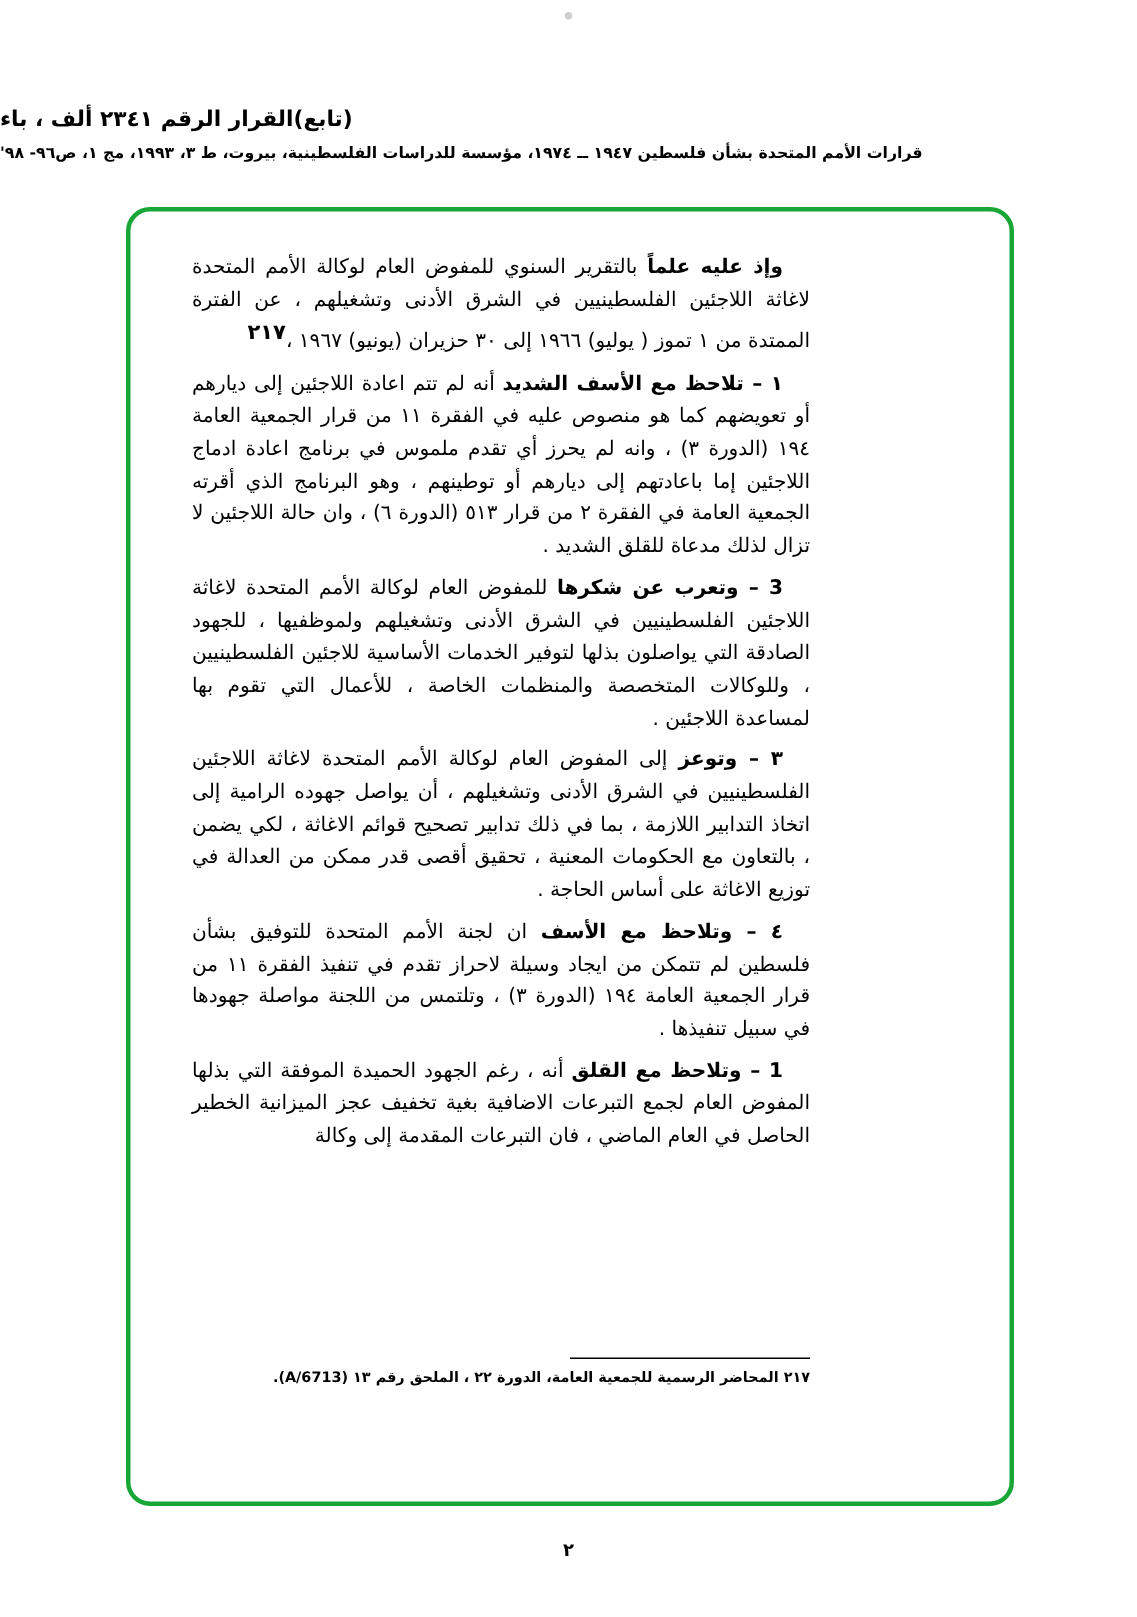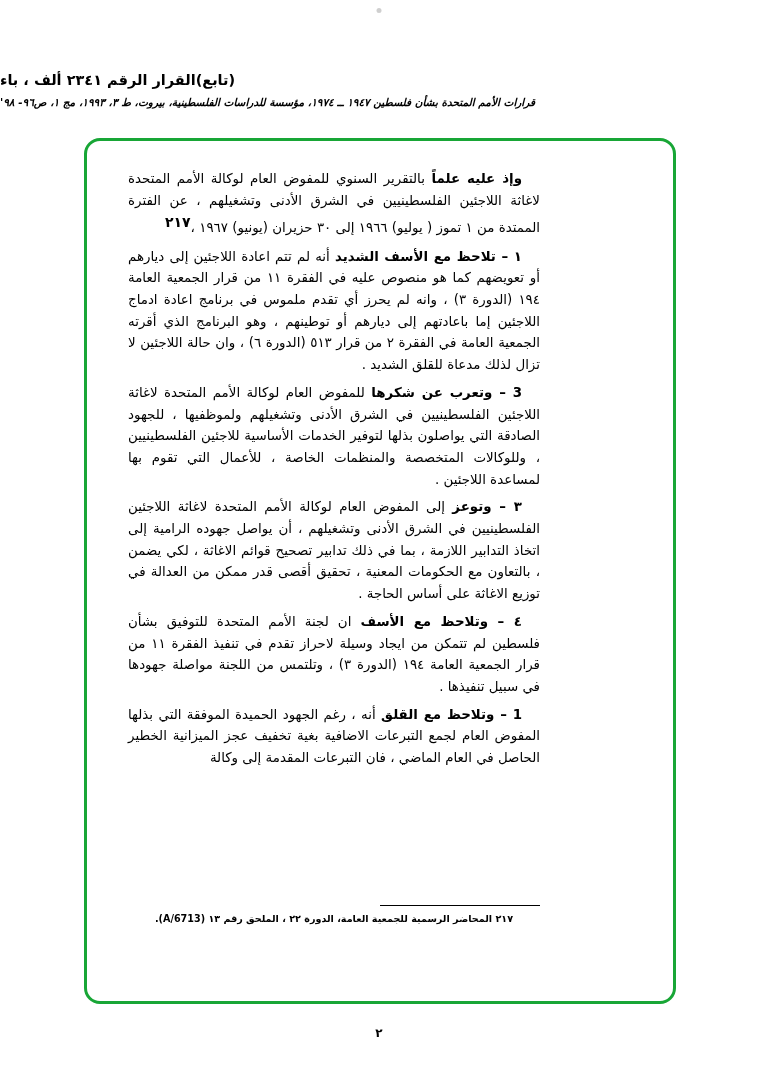--- a/index.html
+++ b/index.html
@@ -43,21 +43,20 @@
     font-weight: bold;
     letter-spacing: 0px;
     direction: rtl;
     margin-bottom: 7px;
   }
   .header-sub {
     font-size: 10.5px;
     font-weight: bold;
     direction: rtl;
     line-height: 1.4;
-    font-style: italic;
   }
   .frame {
     position: absolute;
     top: 138px;
     left: 84px;
     width: 592px;
     height: 866px;
     border: 3px solid #18a636;
     border-radius: 16px;
     box-sizing: border-box;
@@ -102,21 +101,21 @@
   .footnote-rule {
     width: 160px;
     height: 1px;
     background: #000;
     margin: 0 0 6px auto;
   }
   .footnote {
     font-size: 9.6px;
     font-weight: bold;
     direction: rtl;
-    text-align: center;
+    text-align: right;
     line-height: 1.5;
   }
   .page-number {
     position: absolute;
     top: 1026px;
     left: 0;
     right: 0;
     text-align: center;
     font-size: 12px;
     font-weight: bold;

